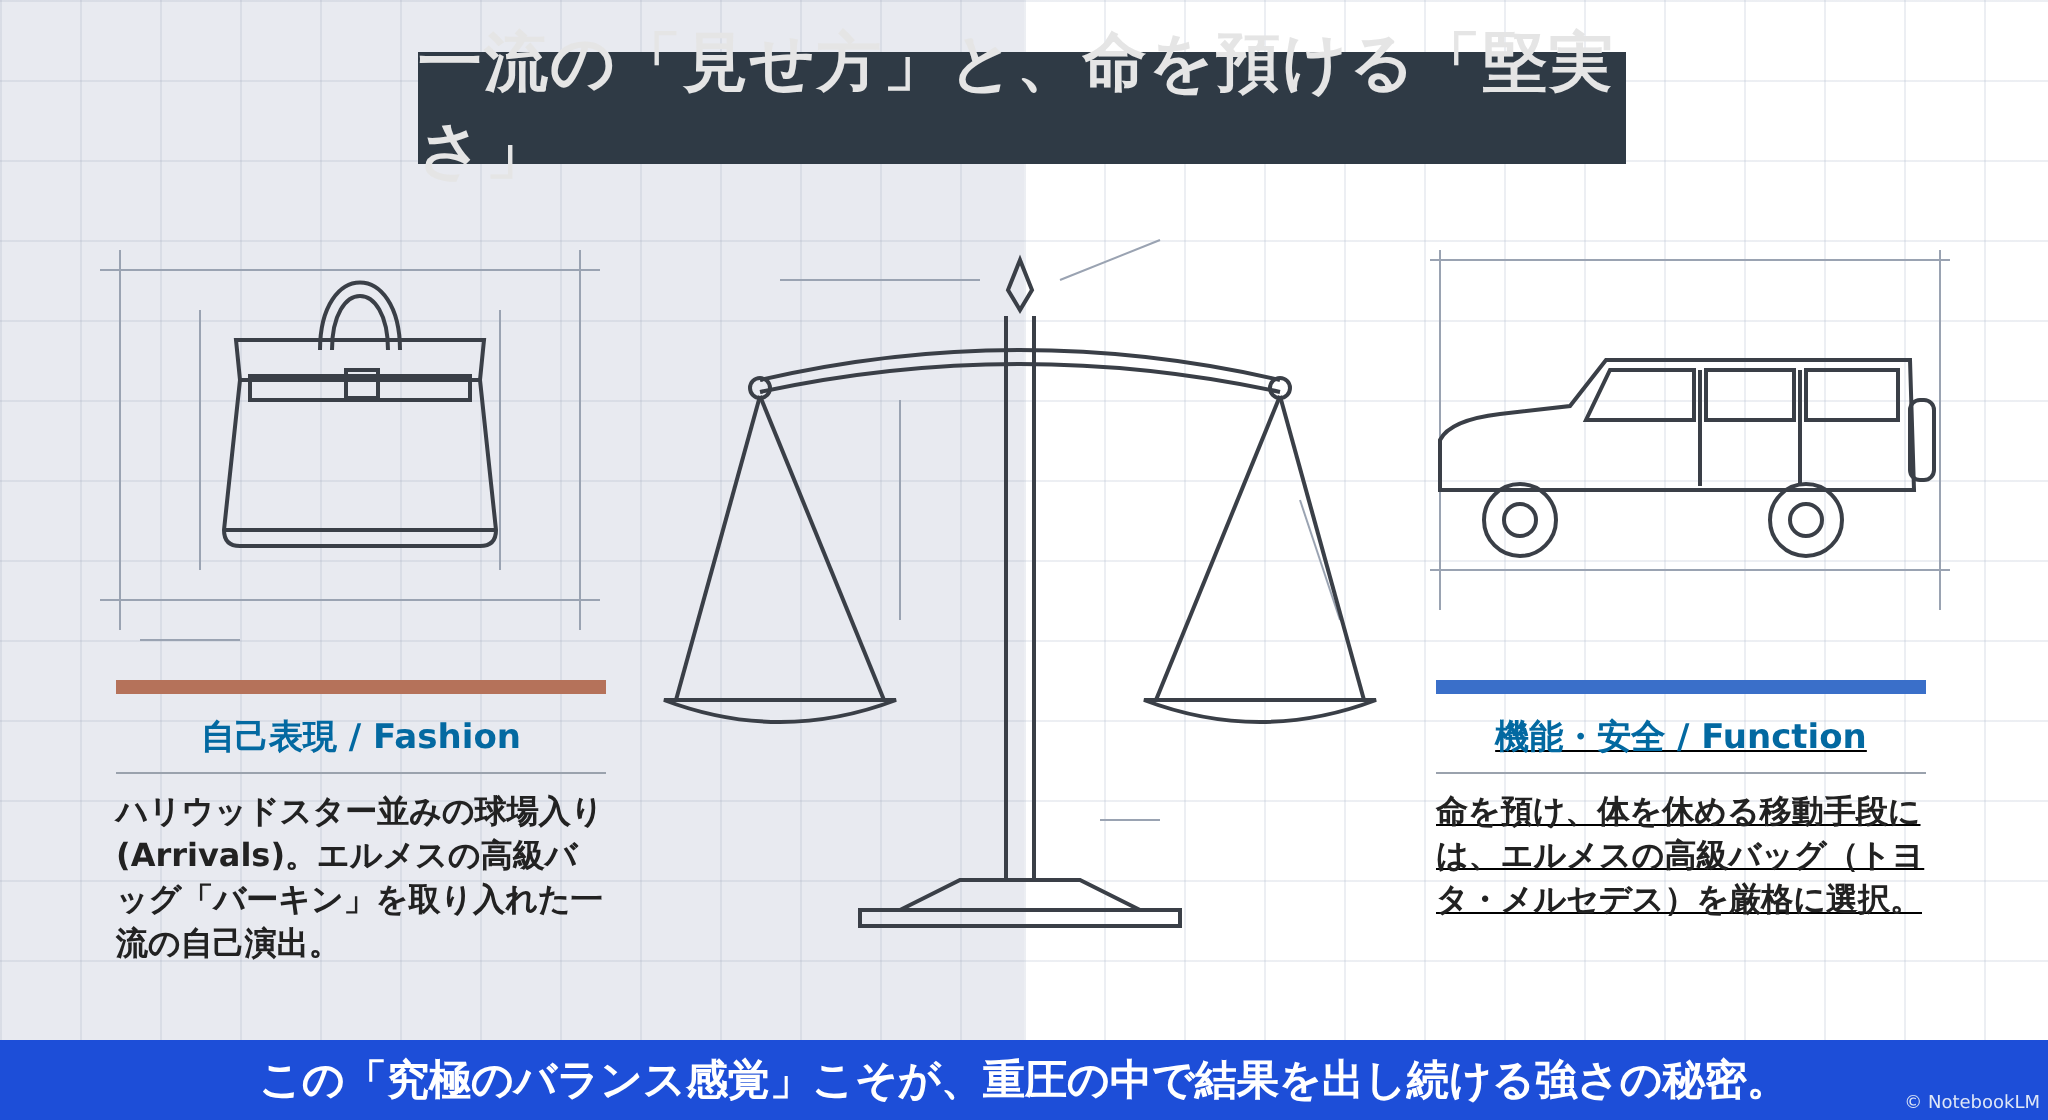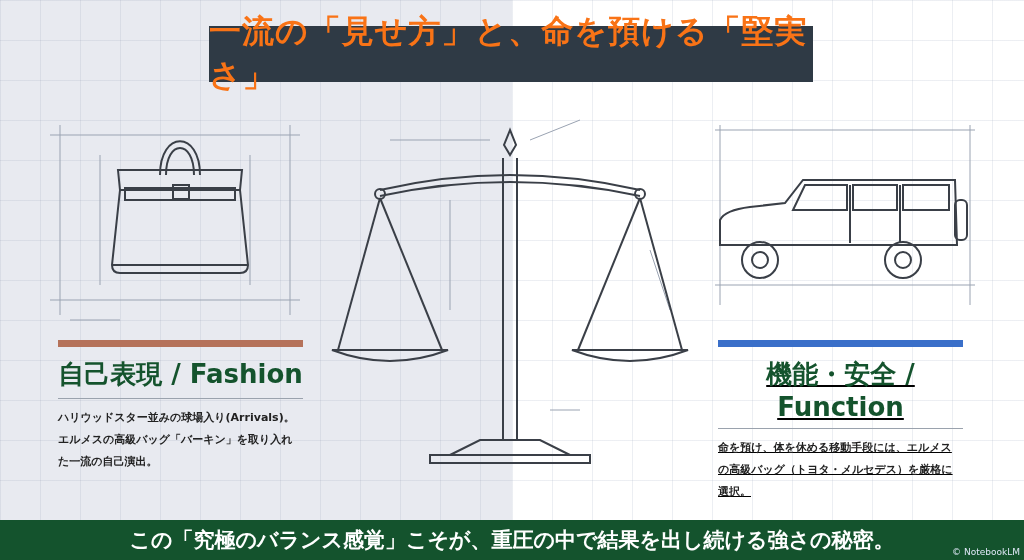--- a/index.html
+++ b/index.html
@@ -19,38 +19,38 @@
   .bg-right {
     position: absolute; left: 512px; top: 0; width: 512px; height: 520px;
     background-color: #ffffff;
     background-image:
       linear-gradient(rgba(170,180,200,0.22) 1px, transparent 1px),
       linear-gradient(90deg, rgba(170,180,200,0.22) 1px, transparent 1px);
     background-size: 40px 40px;
   }
   .title-bar {
     position: absolute; left: 209px; top: 26px; width: 604px; height: 56px;
-    background: #2f3a45; color: #f97316;
+    background: #2f3a45; color: #e5e5e5;
     display: flex; align-items: center; justify-content: center;
     font-size: 32px; font-weight: bold; letter-spacing: 1px;
   }
   .art { position: absolute; }
   .panel { position: absolute; width: 245px; }
   .panel .accent { height: 7px; width: 245px; }
   .panel h2 {
-    margin: 10px 0 6px 0; font-size: 26px; font-weight: bold; color: #14532d;
+    margin: 10px 0 6px 0; font-size: 17px; font-weight: bold; color: #0369a1;
     text-align: center;
   }
   .panel .rule { height: 1px; background: #9aa2ad; margin-bottom: 8px; }
   .panel p {
-    margin: 0; font-size: 11px; line-height: 22px; color: #222; font-weight: bold;
+    margin: 0; font-size: 16px; line-height: 22px; color: #222; font-weight: bold;
   }
   .footer {
     position: absolute; left: 0; top: 520px; width: 1024px; height: 40px;
-    background: #14532d; color: #fff;
+    background: #1d4ed8; color: #fff;
     display: flex; align-items: center; justify-content: center;
     font-size: 21px; font-weight: bold;
   }
   .credit {
     position: absolute; right: 4px; bottom: 3px; font-size: 9px; color: #dfe7f7;
     font-weight: normal;
   }
 </style>
 </head>
 <body>

